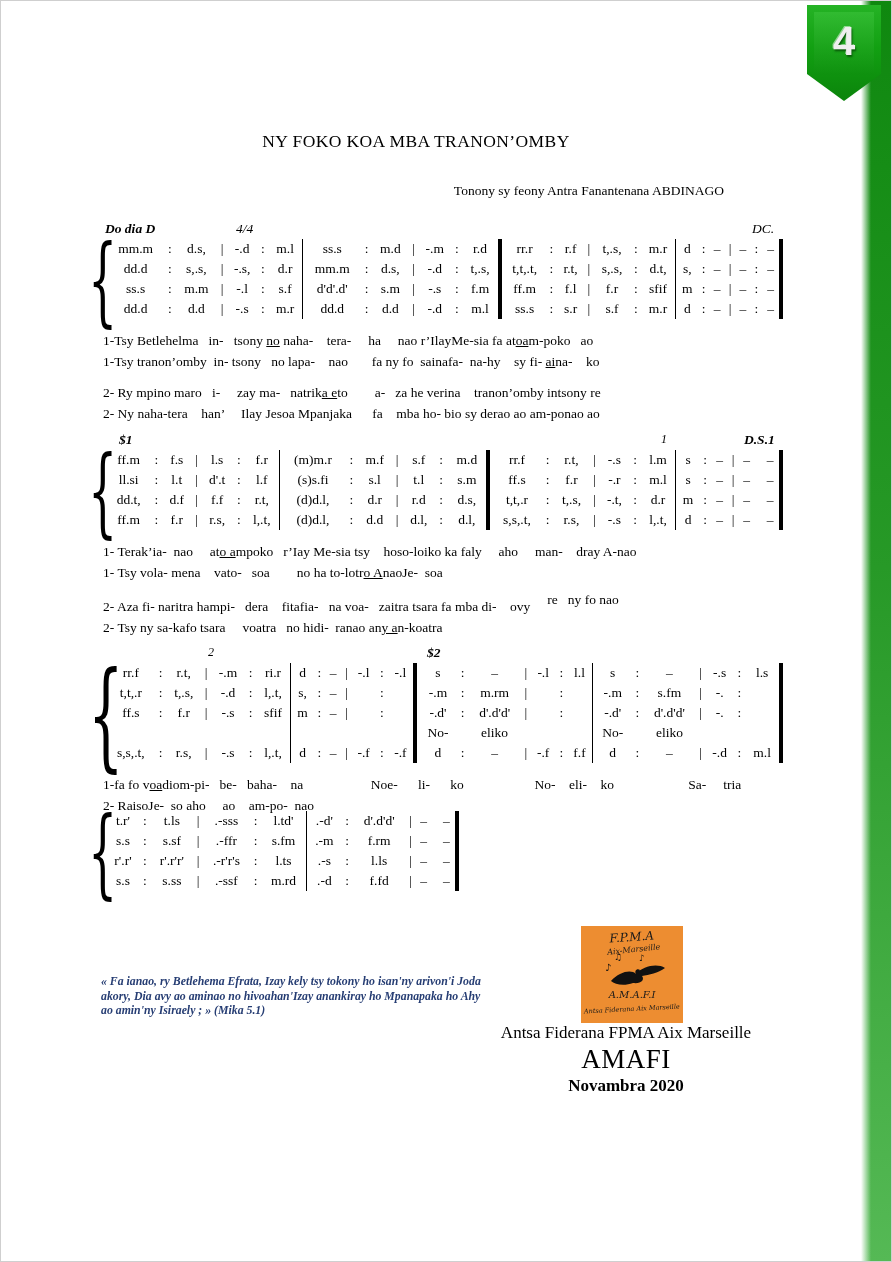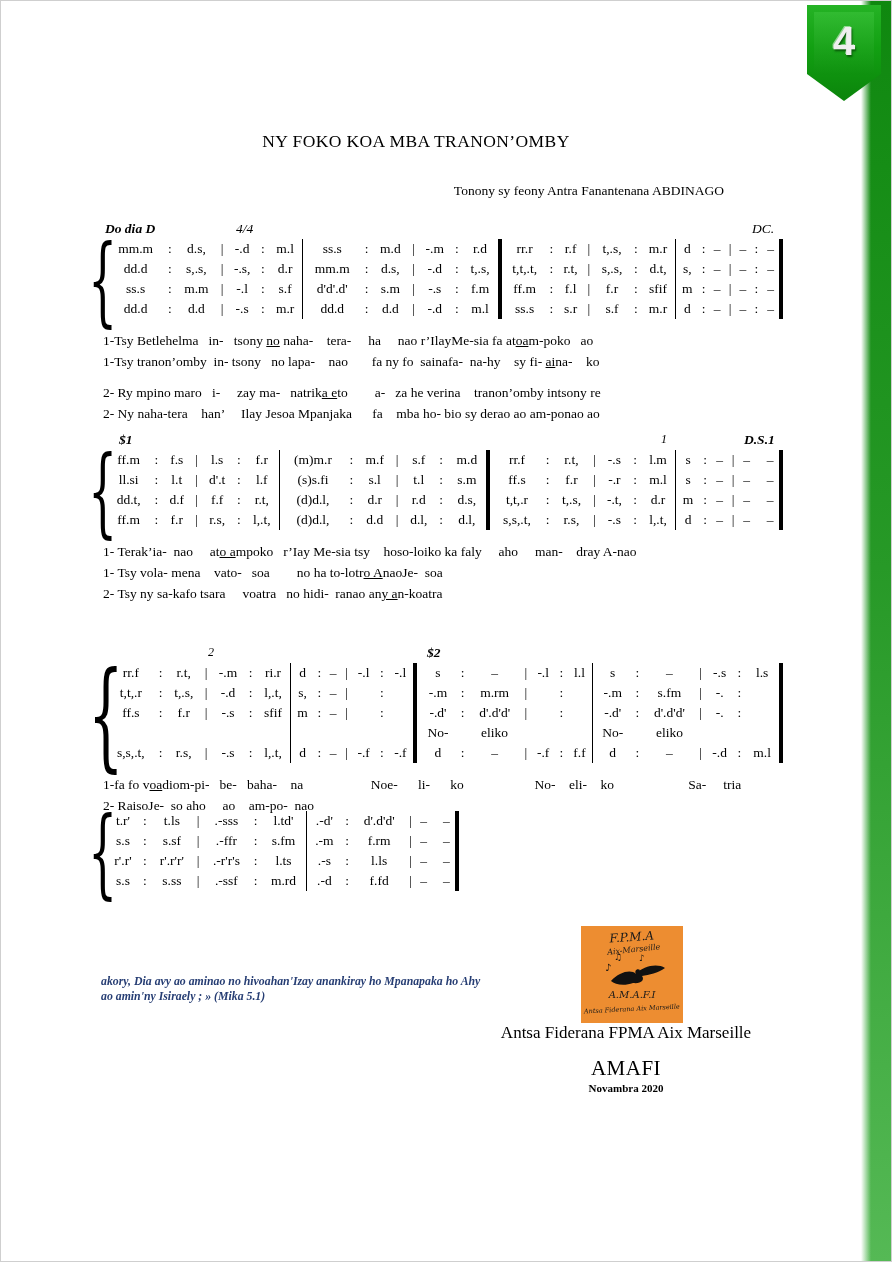--- a/index.html
+++ b/index.html
@@ -50,22 +50,22 @@
   .lyric .sup{position:relative;top:-7px;}
   .first-lyric{margin-top:11px;}
   
   .quote{position:absolute;left:100px;top:973px;width:440px;
       font-size:11.8px;font-weight:bold;font-style:italic;color:#263d73;line-height:14.5px;}
   
   .logo{position:absolute;left:580px;top:925px;width:102px;height:97px;}
   
   .footer{position:absolute;left:470px;top:1022px;width:310px;text-align:center;}
   .footer-line1{font-size:17px;}
-  .footer-line2{font-size:21px;letter-spacing:.5px;margin-top:13px;}
-  .footer-line3{font-size:11px;font-weight:bold;margin-top:1px;}
+  .footer-line2{font-size:27px;letter-spacing:.5px;margin-top:1px;}
+  .footer-line3{font-size:17px;font-weight:bold;margin-top:1px;}
 </style>
 </head>
 <body>
 
 <div class="page">
 
   <div class="edge-strip"></div>
 
   <div class="badge">
     <div class="badge-bevel"></div>
@@ -370,20 +370,21 @@
             <span class="cell">|</span>
             <span class="cell">–</span>
             <span class="cell"></span>
             <span class="cell">–</span>
             <span class="cell bar2"></span>
           </div>
         </div>
     </div>
     <div class="lyric first-lyric"><span>1- Terak’ia-  nao     at</span><span class="ul">o a</span><span>mpoko   r’Iay Me-sia tsy    hoso-loiko ka faly     aho     man-    dray A-nao</span></div>
     <div class="lyric"><span>1- Tsy vola- mena    vato-   soa        no ha to-lotr</span><span class="ul">o A</span><span>naoJe-  soa</span></div>
+    <div class="lyric lyr-gap2"><span>2- Aza fi- naritra hampi-   dera    fitafia-   na voa-   zaitra tsara fa mba di-    ovy     </span><span class="sup">re   ny fo nao</span></div>
     <div class="lyric"><span>2- Tsy ny sa-kafo tsara     voatra   no hidi-  ranao an</span><span class="ul">y a</span><span>n-koatra</span></div>
   </div>
 
   <div class="system sys3">
     <div class="shead">
       <span class="hlab small" style="left:107px">2</span>
       <span class="hlab bold" style="left:326px">$2</span>
     </div>
     <div class="swrap">
       <span class="brace">{</span>
@@ -638,20 +639,21 @@
             <span class="cell">–</span>
             <span class="cell"></span>
             <span class="cell">–</span>
             <span class="cell bar2"></span>
           </div>
         </div>
     </div>
   </div>
 
   <div class="quote">
+    <div>« Fa ianao, ry Betlehema Efrata, Izay kely tsy tokony ho isan'ny arivon'i Joda</div>
     <div>akory, Dia avy ao aminao no hivoahan'Izay anankiray ho Mpanapaka ho Ahy</div>
     <div>ao amin'ny Isiraely ; » (Mika 5.1)</div>
   </div>
 
   <div class="logo">
     <svg width="102" height="97" viewBox="0 0 102 97">
       <rect x="0" y="0" width="102" height="97" fill="#ed8d31"></rect>
       <text x="51" y="15" text-anchor="middle" font-family="DejaVu Serif, serif" font-style="italic" font-size="12" fill="#1a1a1a" transform="rotate(-4 51 15)">F.P.M.A</text>
       <text x="53" y="26" text-anchor="middle" font-family="DejaVu Serif, serif" font-style="italic" font-size="8" fill="#1a1a1a" transform="rotate(-6 53 26)">Aix-Marseille</text>
       <text x="24" y="45" font-family="DejaVu Sans, sans-serif" font-size="10" fill="#111">♪</text>

